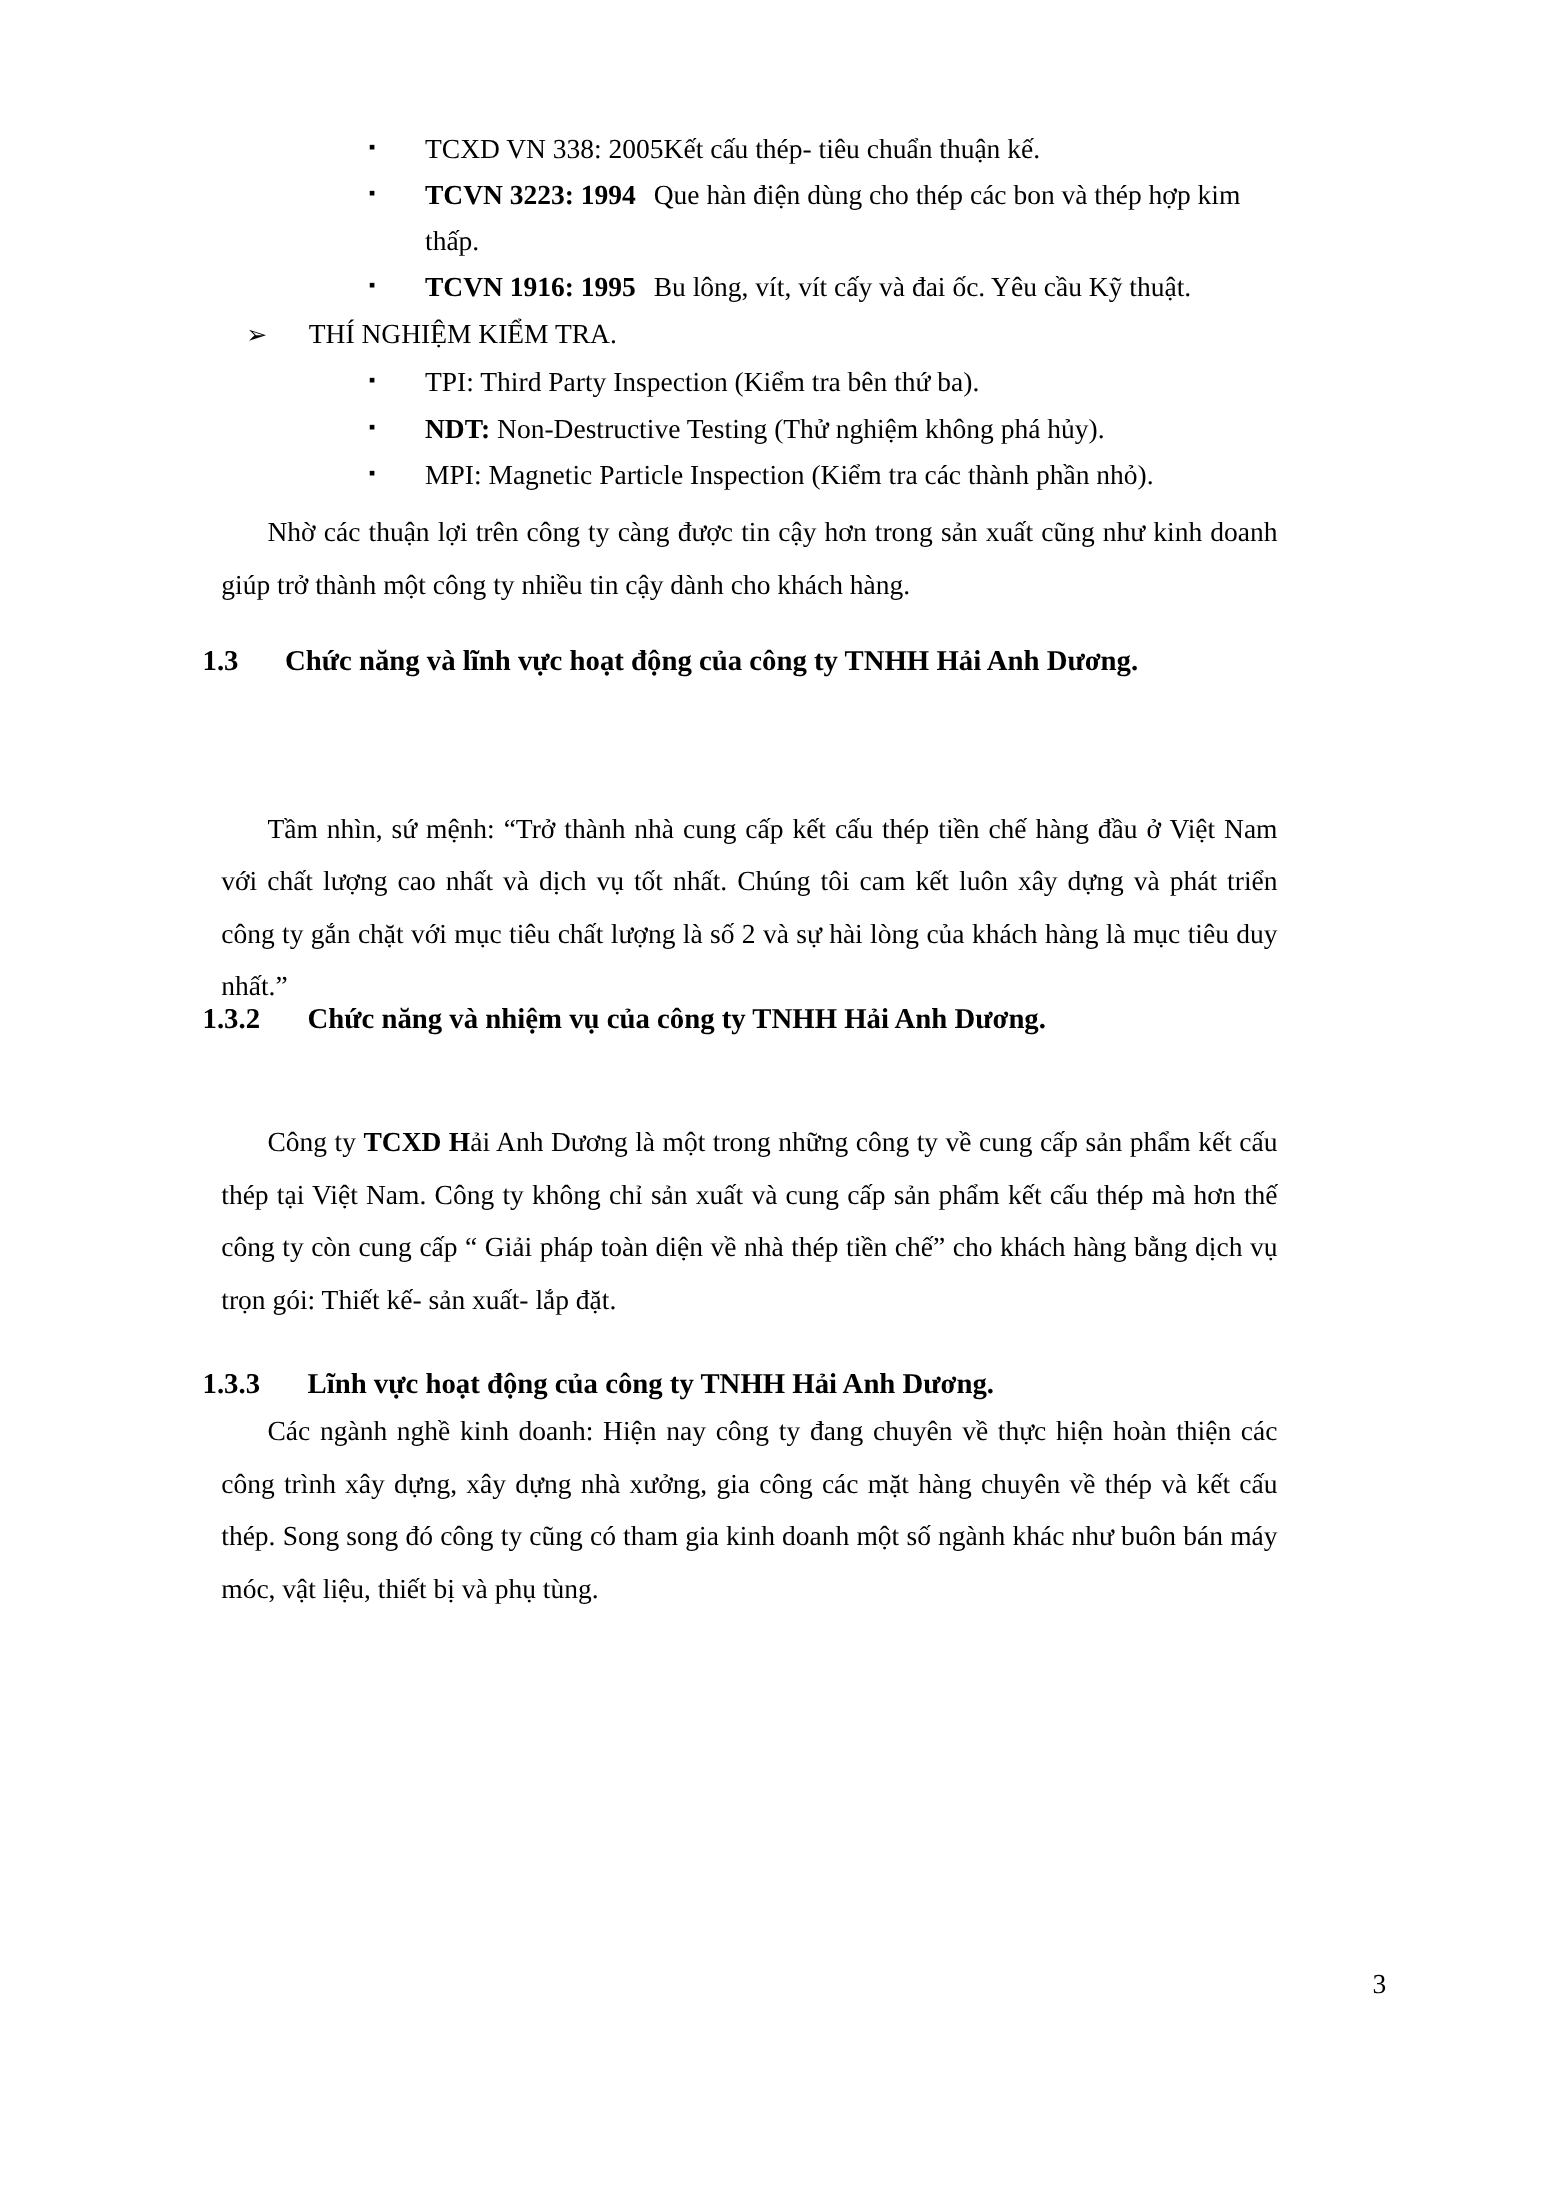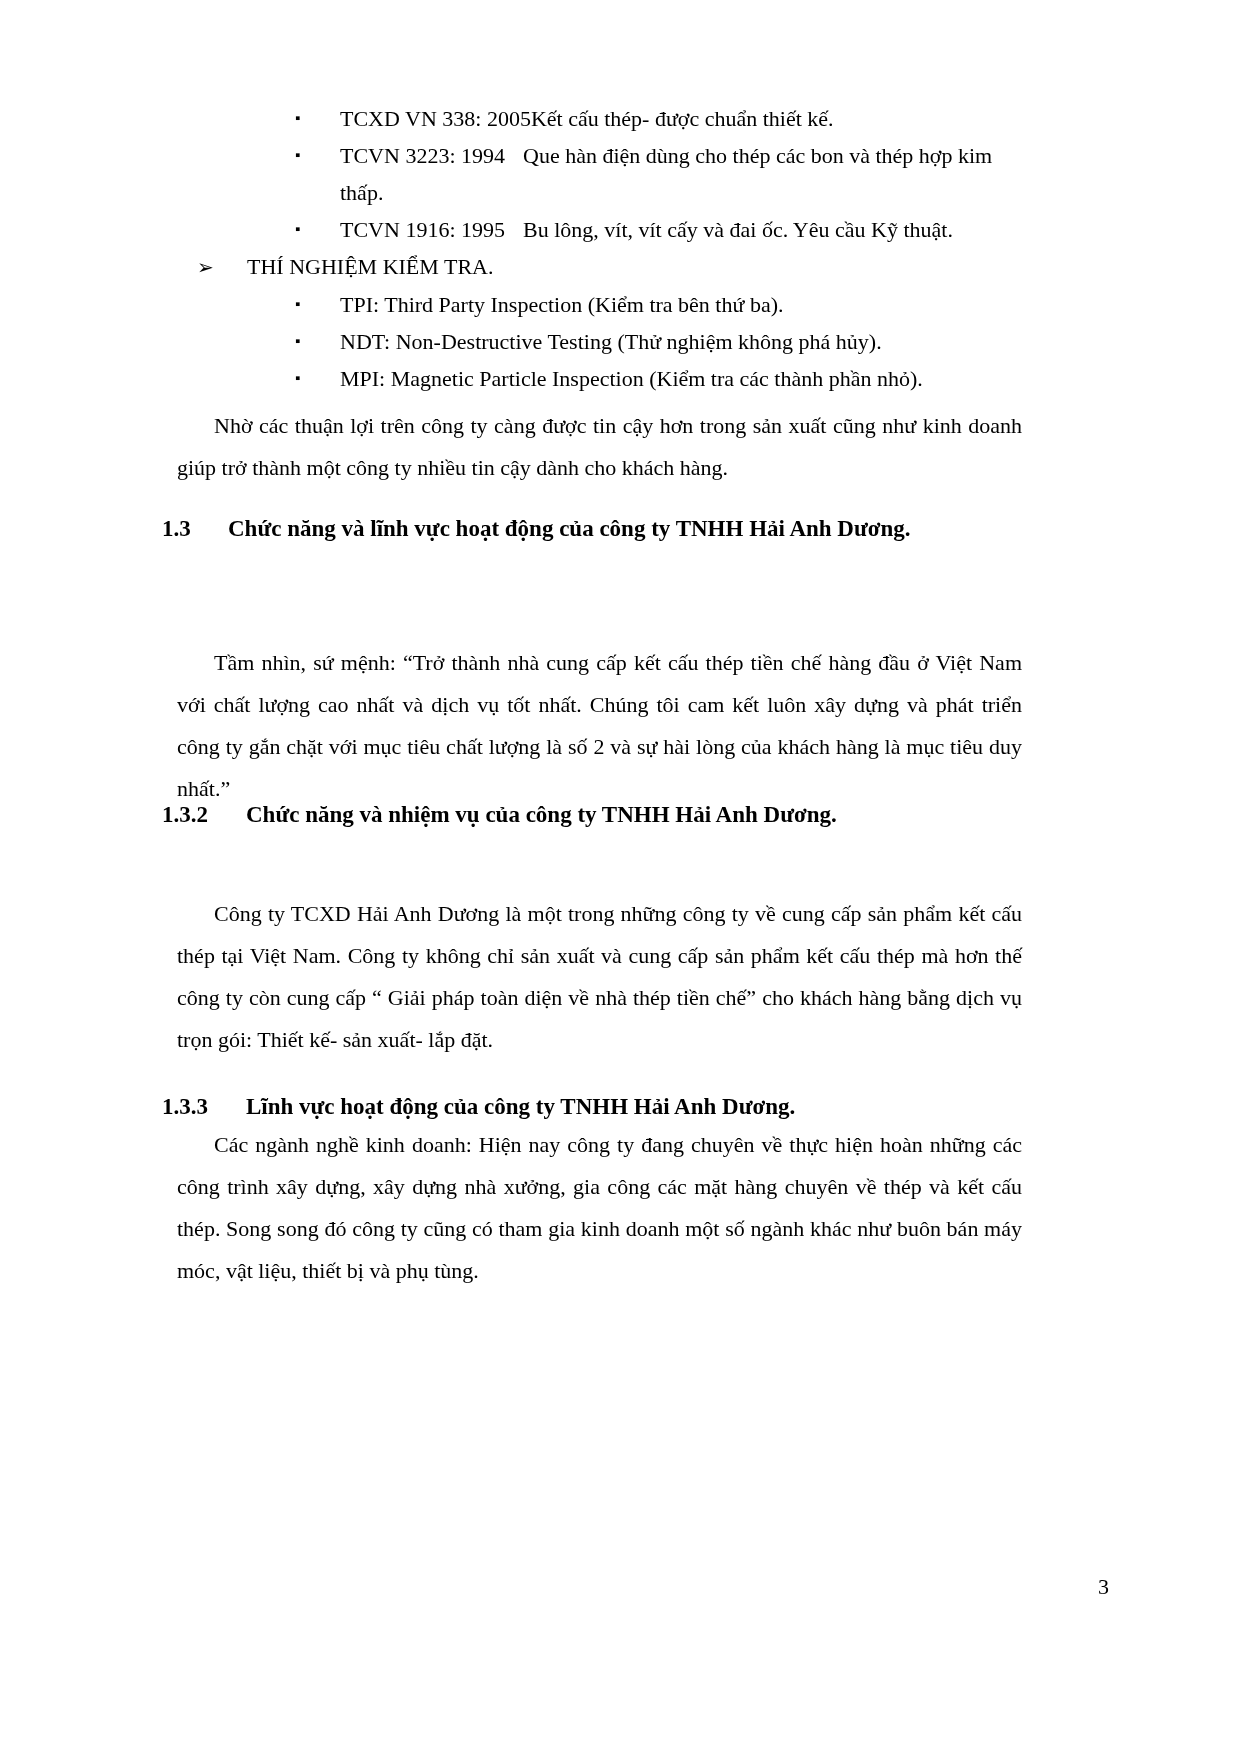--- a/index.html
+++ b/index.html
@@ -17,21 +17,21 @@
   .block { position:absolute; left:162px; width:845px; }
 
   
   .list-area { line-height:37px; }
   .std-item, .test-item { position:relative; padding-left:178px; text-align:left; }
   .sq-bullet {
     position:absolute; left:133px; top:0;
     font-size:15px; line-height:37px;
   }
   .std-label { display:inline-block; min-width:183px; white-space:nowrap; }
-  .bold { font-weight:normal; }
+  .bold { font-weight:bold; }
   .arrow-item { position:relative; padding-left:35px; }
   .arrow-bullet { display:inline-block; width:50px; font-size:20px; }
 
   
   .para { margin:15px; text-align:justify; text-indent:37px; }
 
   
   .hdg { margin:0; font-weight:bold; font-size:23px; line-height:30px; }
   .h-num { display:inline-block; }
   .n1 { min-width:66px; }
@@ -44,21 +44,21 @@
 </style>
 </head>
 <body>
 
 <div class="page">
 
   <div class="block list-area" style="top:100px;">
 
     <div class="std-item">
       <span class="sq-bullet">▪</span>
-      <span class="std-label">TCXD VN 338: 2005</span><span class="std-desc">Kết cấu thép- được chuẩn thiết kế.</span>
+      <span class="std-label">TCXD VN 338: 2005</span><span class="std-desc">Kết cấu thép- tiêu chuẩn thuận kế.</span>
     </div>
 
     <div class="std-item">
       <span class="sq-bullet">▪</span>
       <span class="std-label bold">TCVN 3223: 1994</span><span class="std-desc">Que hàn điện dùng cho thép các bon và thép hợp kim thấp.</span>
     </div>
 
     <div class="std-item">
       <span class="sq-bullet">▪</span>
       <span class="std-label bold">TCVN 1916: 1995</span><span class="std-desc">Bu lông, vít, vít cấy và đai ốc. Yêu cầu Kỹ thuật.</span>
@@ -99,17 +99,17 @@
   </h2>
 
   <p class="block para" style="top:878px;">
     <span>Công ty </span><span class="bold">TCXD H</span><span>ải Anh Dương là một trong những công ty về cung cấp sản phẩm kết cấu thép tại Việt Nam. Công ty không chỉ sản xuất và cung cấp sản phẩm kết cấu thép mà hơn thế công ty còn cung cấp “ Giải pháp toàn diện về nhà thép tiền chế” cho khách hàng bằng dịch vụ trọn gói: Thiết kế- sản xuất- lắp đặt.</span>
   </p>
 
   <h2 class="block hdg" style="top:1092px;">
     <span class="h-num n2">1.3.3</span><span>Lĩnh vực hoạt động của công ty TNHH Hải Anh Dương.</span>
   </h2>
 
-  <p class="block para" style="top:1109px;">Các ngành nghề kinh doanh: Hiện nay công ty đang chuyên về thực hiện hoàn những các công trình xây dựng, xây dựng nhà xưởng, gia công các mặt hàng chuyên về thép và kết cấu thép. Song song đó công ty cũng có tham gia kinh doanh một số ngành khác như buôn bán máy móc, vật liệu, thiết bị và phụ tùng.</p>
+  <p class="block para" style="top:1109px;">Các ngành nghề kinh doanh: Hiện nay công ty đang chuyên về thực hiện hoàn thiện các công trình xây dựng, xây dựng nhà xưởng, gia công các mặt hàng chuyên về thép và kết cấu thép. Song song đó công ty cũng có tham gia kinh doanh một số ngành khác như buôn bán máy móc, vật liệu, thiết bị và phụ tùng.</p>
 
   <div class="page-number">3</div>
 
 </div>
 
 </body></html>

